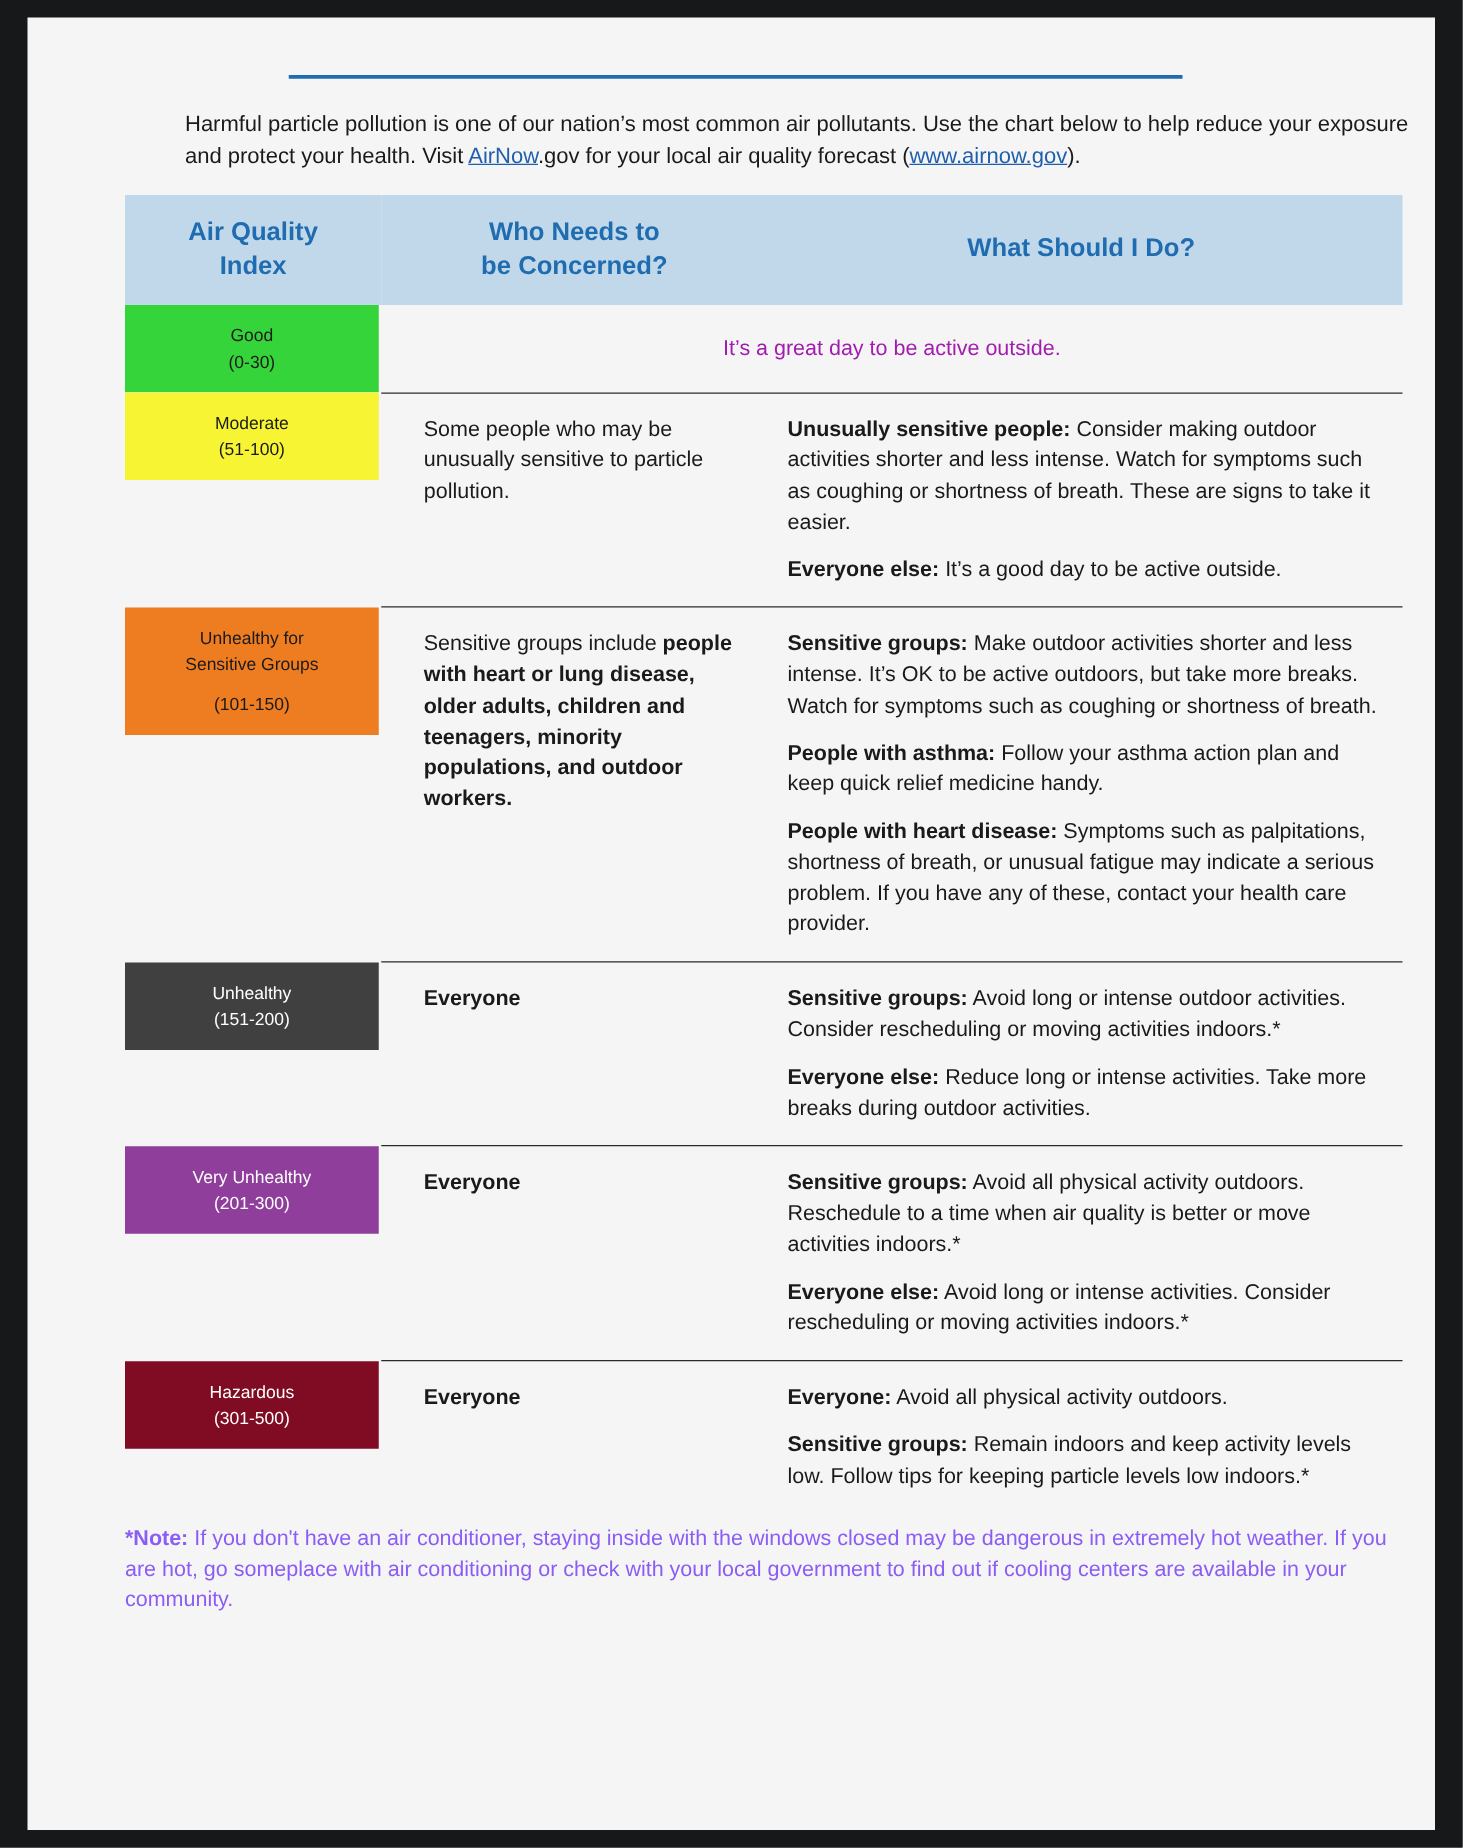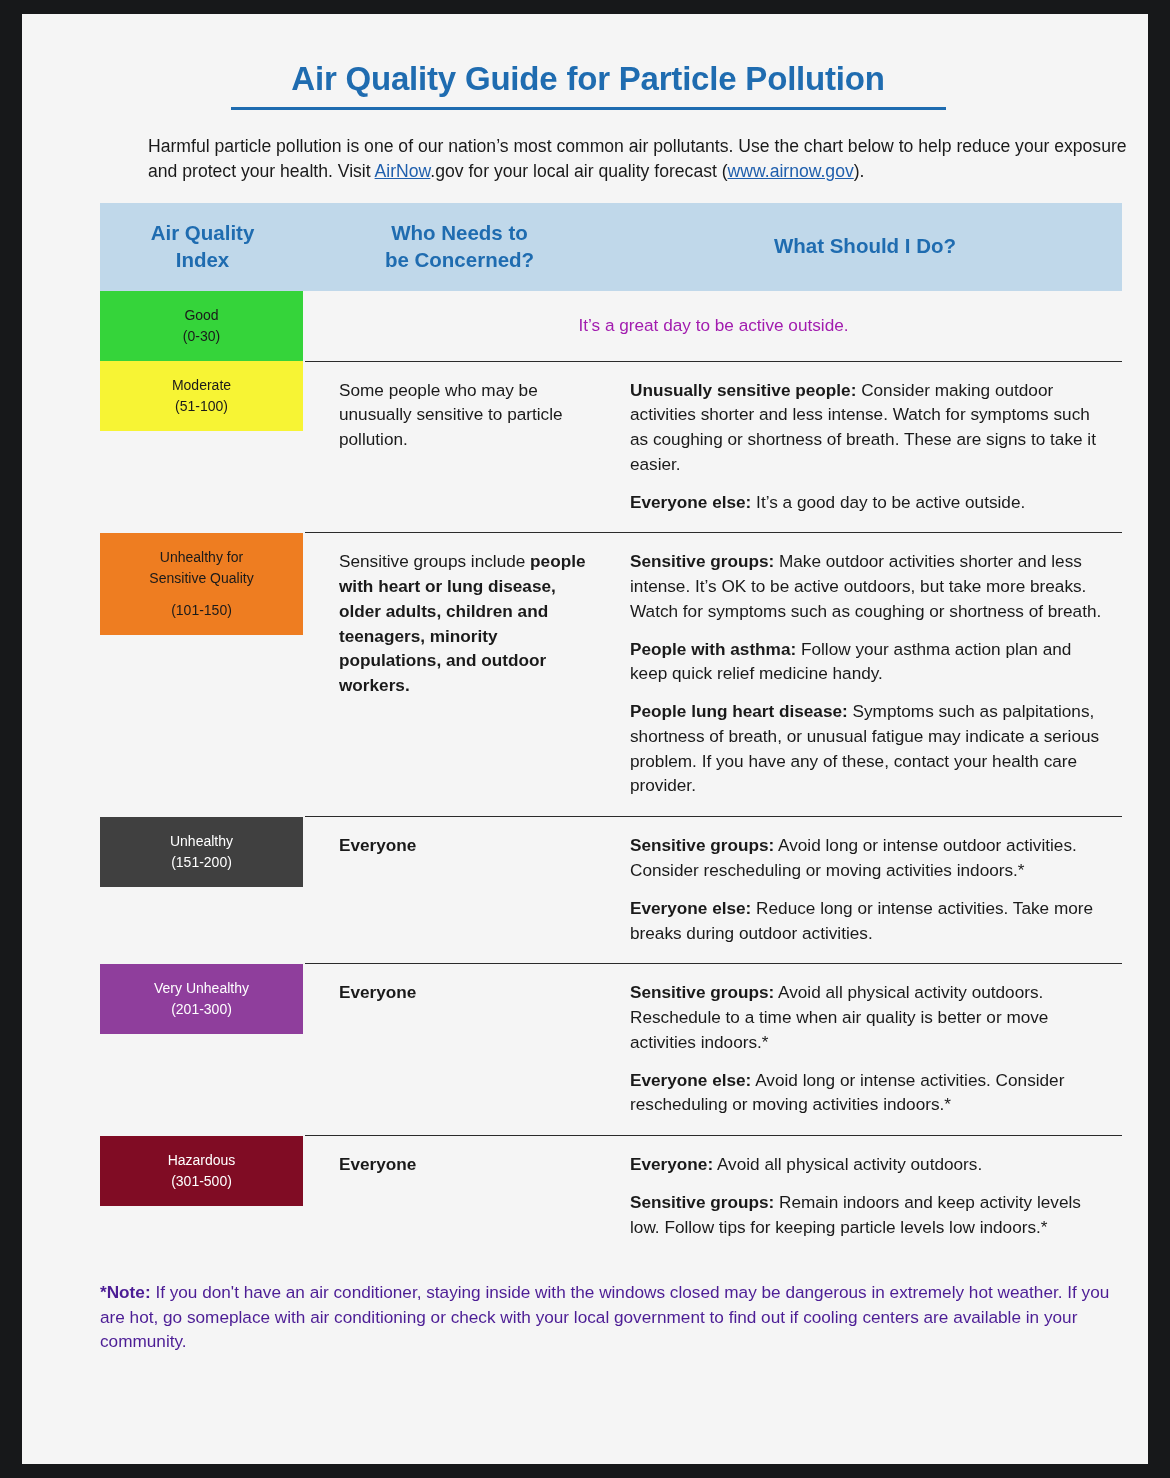--- a/index.html
+++ b/index.html
@@ -122,34 +122,33 @@
     padding: 0;
     text-align: center;
     vertical-align: middle;
     font-size: 17.2px;
     color: #a21caf;
     height: 68px;
   }
 
   
   .footnote {
-    margin-top: 23px;
+    margin-top: 8px;
     width: 1022px;
     font-size: 17.2px;
     line-height: 1.42;
-    color: #4c1d95;
+    color: #8b5cf6;
   }
 </style>
 </head>
 <body>
 
 <div class="frame">
   <div class="page">
 
-    <div class="title">Air Quality Guide for Particle Pollution</div>
     <div class="title-rule"></div>
 
     <p class="intro">
       <span>Harmful particle pollution is one of our nation’s most common air pollutants. Use the chart below to help reduce your exposure and protect your health. Visit </span><a class="link" href="#">AirNow</a><span>.gov for your local air quality forecast (</span><a class="link" href="#">www.airnow.gov</a><span>).</span>
     </p>
 
     <table class="aqi-table">
       <colgroup>
         <col class="c1">
           <col class="c2">
@@ -180,27 +179,27 @@
               <div class="swatch-box" style="background: rgb(247, 244, 52);"><span>Moderate</span><br><span>(51-100)</span></div>
             </td>
             <td class="who"><span>Some people who may be unusually sensitive to particle pollution.</span></td>
             <td class="what">
               <p><span class="b">Unusually sensitive people:</span><span> Consider making outdoor activities shorter and less intense. Watch for symptoms such as coughing or shortness of breath. These are signs to take it easier.</span></p>
               <p><span class="b">Everyone else:</span><span> It’s a good day to be active outside.</span></p>
             </td>
           </tr>
           <tr>
             <td class="swatch">
-              <div class="swatch-box" style="background: rgb(238, 125, 33);"><span>Unhealthy for</span><br><span>Sensitive Quality</span><span class="gap"></span><span>(101-150)</span></div>
+              <div class="swatch-box" style="background: rgb(238, 125, 33);"><span>Unhealthy for</span><br><span>Sensitive Groups</span><span class="gap"></span><span>(101-150)</span></div>
             </td>
             <td class="who"><span>Sensitive groups include </span><span class="b">people with heart or lung disease, older adults, children and teenagers, minority populations, and outdoor workers.</span></td>
             <td class="what">
               <p><span class="b">Sensitive groups:</span><span> Make outdoor activities shorter and less intense. It’s OK to be active outdoors, but take more breaks. Watch for symptoms such as coughing or shortness of breath.</span></p>
               <p><span class="b">People with asthma:</span><span> Follow your asthma action plan and keep quick relief medicine handy.</span></p>
-              <p><span class="b">People lung heart disease:</span><span> Symptoms such as palpitations, shortness of breath, or unusual fatigue may indicate a serious problem. If you have any of these, contact your health care provider.</span></p>
+              <p><span class="b">People with heart disease:</span><span> Symptoms such as palpitations, shortness of breath, or unusual fatigue may indicate a serious problem. If you have any of these, contact your health care provider.</span></p>
             </td>
           </tr>
           <tr>
             <td class="swatch">
               <div class="swatch-box light-text" style="background: #404040;"><span>Unhealthy</span><br><span>(151-200)</span></div>
             </td>
             <td class="who"><span class="b">Everyone</span></td>
             <td class="what">
               <p><span class="b">Sensitive groups:</span><span> Avoid long or intense outdoor activities. Consider rescheduling or moving activities indoors.*</span></p>
               <p><span class="b">Everyone else:</span><span> Reduce long or intense activities. Take more breaks during outdoor activities.</span></p>

